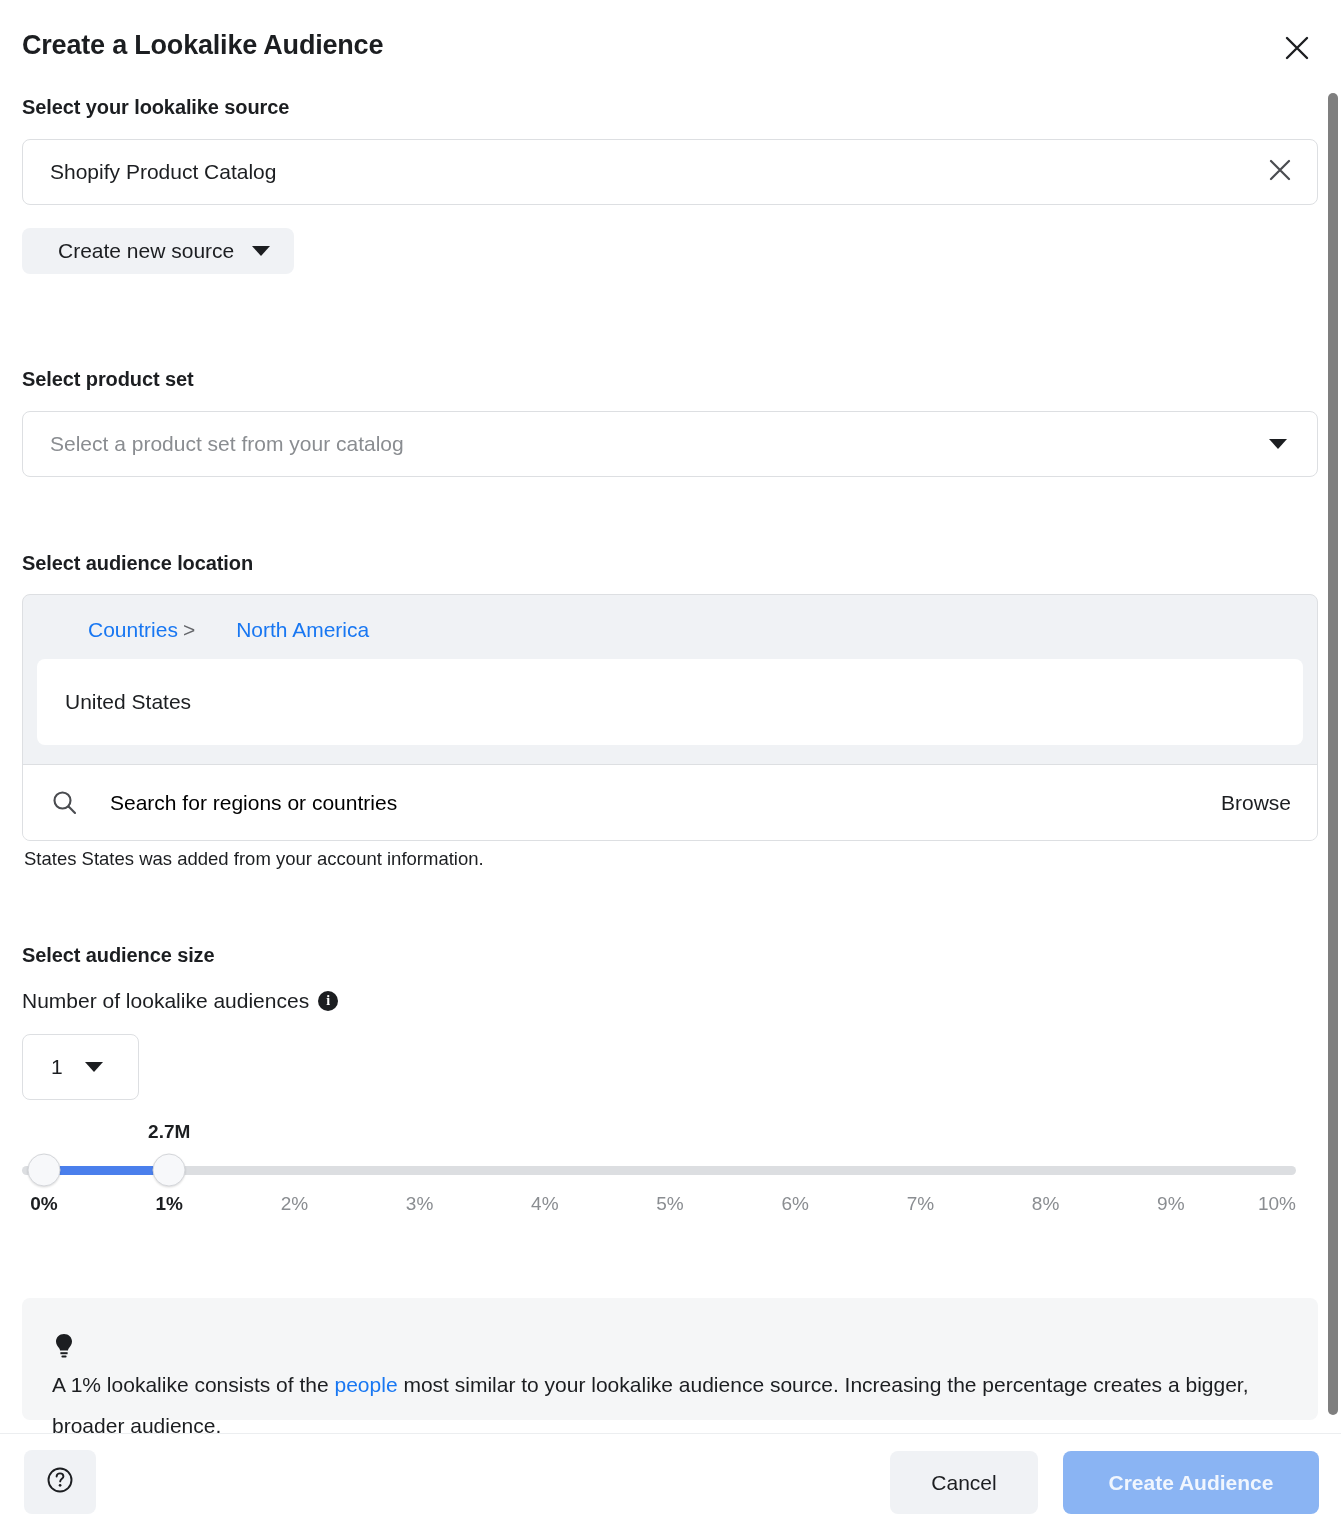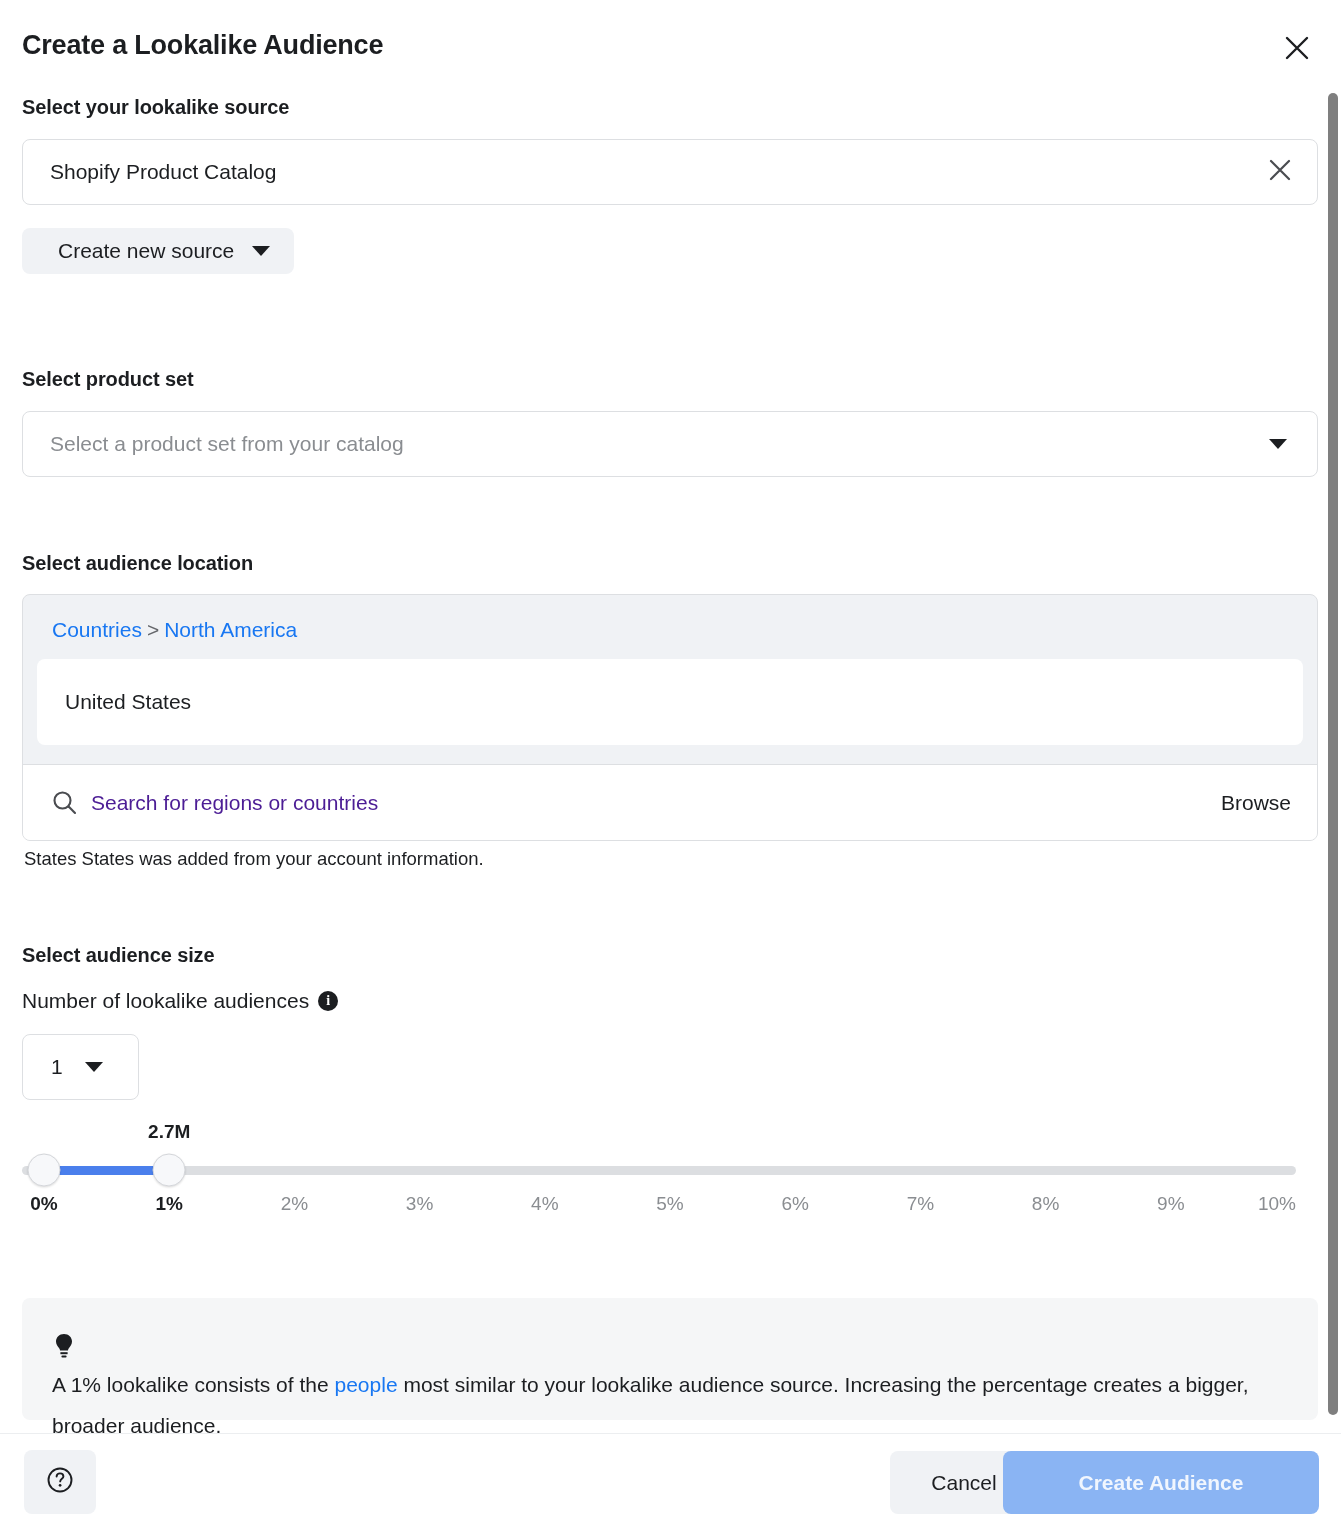--- a/index.html
+++ b/index.html
@@ -99,38 +99,38 @@
   .loc-panel {
     position: absolute; left: 22px; top: 518px;
     width: 1296px; height: 247px;
     border: 1px solid #dddfe2; border-radius: 8px;
     background: #f0f2f5; overflow: hidden;
   }
   .breadcrumb {
     position: absolute; left: 29px; top: 23px;
     font-size: 21px; color: #65676b;
   }
-  .breadcrumb a { color: #1877f2; text-decoration: none; cursor: pointer; }
+  .breadcrumb a { color: #1877f2; text-decoration: none; cursor: pointer; margin-left: 36px; }
   .breadcrumb .sep { color: #65676b; margin: 0 5px; }
   .loc-chipbox {
     position: absolute; left: 14px; top: 64px;
     width: 1266px; height: 86px;
     background: #fff; border-radius: 8px;
     display: flex; align-items: center;
   }
   .loc-chip { margin-left: 28px; font-size: 21px; color: #1c1e21; }
   .loc-search {
     position: absolute; left: 0; bottom: 0;
     width: 1296px; height: 76px;
     background: #fff; border-top: 1px solid #dddfe2;
     display: flex; align-items: center;
   }
   .loc-search .mag { margin-left: 28px; display: flex; }
   .loc-search .sinput {
-    margin-left: 13px; font-size: 21px; color: #4c1d95; flex: 1;
+    margin-left: 32px; font-size: 21px; color: #000000; flex: 1;
   }
   .browse-link {
     margin-right: 28px; font-size: 21px; color: #1c1e21; cursor: pointer;
   }
   .loc-note {
     position: absolute; left: 24px; top: 772px;
     font-size: 18.5px; color: #1c1e21;
   }
 
   
@@ -219,21 +219,21 @@
   }
   .btn-cancel {
     position: absolute; right: 303px; top: 17px;
     width: 148px; height: 63px;
     background: #f0f2f5; border-radius: 8px; border: none;
     font-family: "Liberation Sans", sans-serif;
     font-size: 21px; color: #1c1e21; cursor: pointer;
   }
   .btn-create {
     position: absolute; right: 22px; top: 17px;
-    width: 316px; height: 63px;
+    width: 256px; height: 63px;
     background: #8ab4f3; border-radius: 8px; border: none;
     font-family: "Liberation Sans", sans-serif;
     font-size: 21px; font-weight: bold;
     color: rgba(255,255,255,0.88); cursor: default;
   }
 
   
   .scrollbar-thumb {
     position: absolute; right: 3px; top: 93px;
     width: 10px; height: 1322px;

